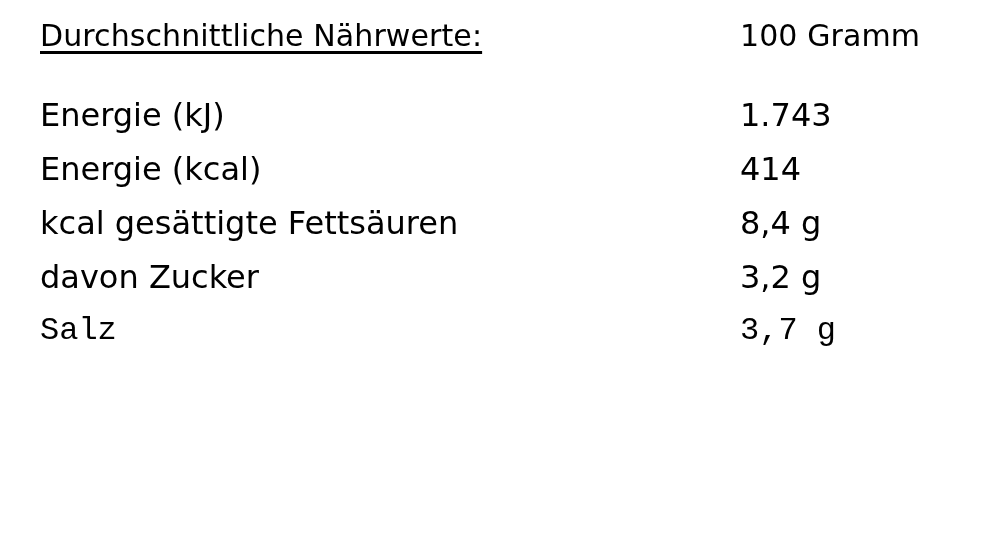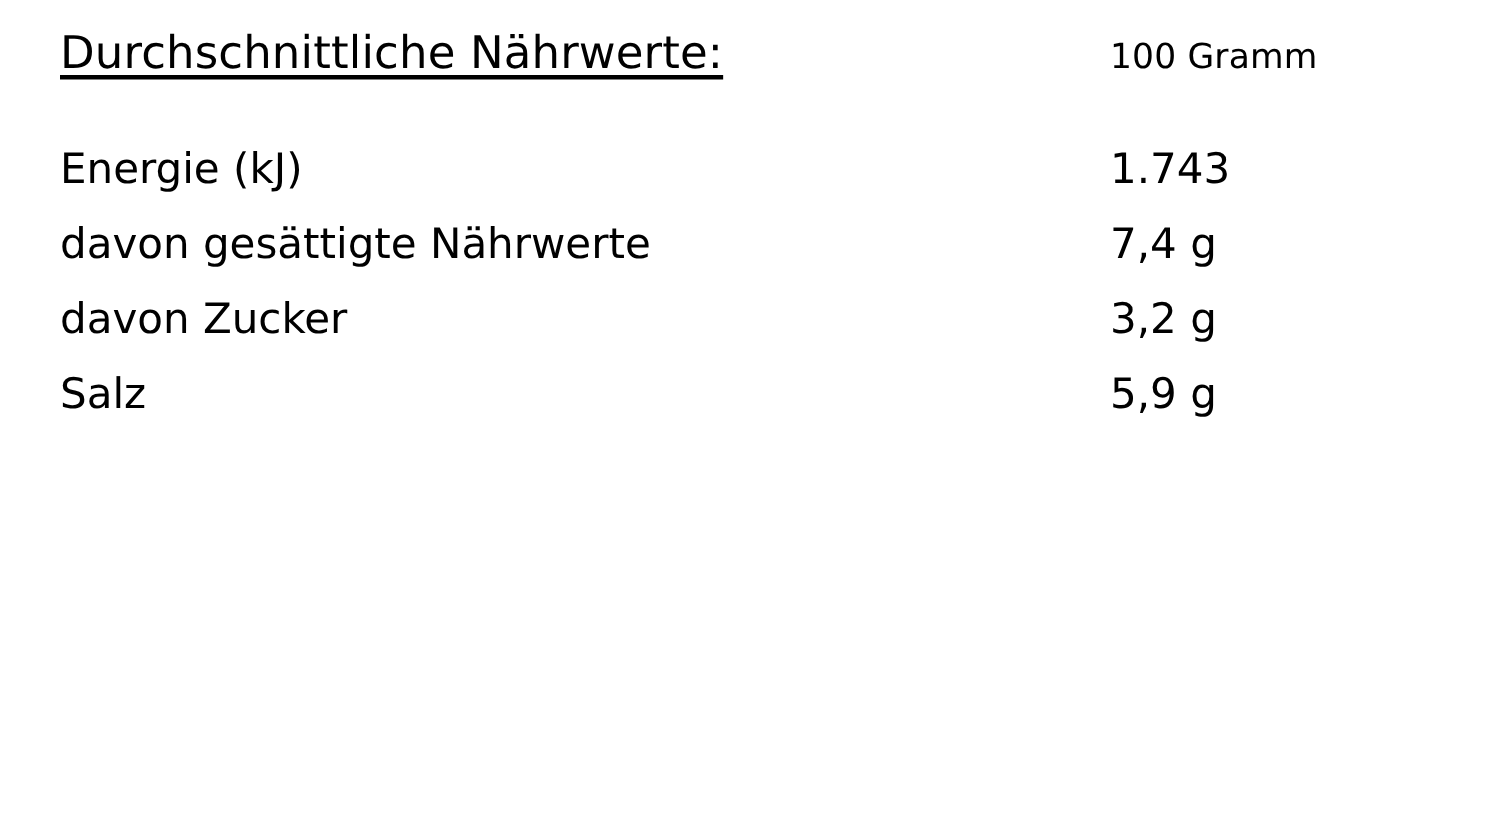--- a/index.html
+++ b/index.html
@@ -37,38 +37,39 @@
     vertical-align: baseline;
   }
   .header-label {
     font-size: 30px;
     letter-spacing: 0.1px;
     text-decoration: underline;
     text-underline-offset: 5px;
     white-space: nowrap;
   }
   .header-value {
-    font-size: 23px;
+    font-size: 30px;
     letter-spacing: 0.1px;
     white-space: nowrap;
   }
   .spacer-row td {
     height: 42px;
     padding: 0;
     border: none;
   }
   tbody.rows td {
-    font-size: 28px;
+    font-size: 32px;
     padding: 0 0 22px 0;
     vertical-align: baseline;
     line-height: 1.0;
     white-space: nowrap;
   }
   tbody.rows tr:last-child td {
     padding-bottom: 0;
+    font-family: Liberation Mono, monospace;
   }
   .label-cell { padding-left: 2px; }
   .value-cell { padding-left: 0; margin-left: 48px; }
 </style>
 </head>
 <body>
 
 <div class="sheet">
   <table class="nutrition">
     <colgroup>
@@ -88,26 +89,30 @@
         <td></td>
         <td></td>
       </tr>
     </thead>
     <tbody class="rows">
       <tr>
         <td class="label-cell">Energie (kJ)</td>
         <td class="value-cell">1.743</td>
       </tr>
       <tr>
-        <td class="label-cell">davon gesättigte Nährwerte</td>
-        <td class="value-cell">7,4 g</td>
+        <td class="label-cell">Energie (kcal)</td>
+        <td class="value-cell">414</td>
+      </tr>
+      <tr>
+        <td class="label-cell">kcal gesättigte Fettsäuren</td>
+        <td class="value-cell">8,4 g</td>
       </tr>
       <tr>
         <td class="label-cell">davon Zucker</td>
         <td class="value-cell">3,2 g</td>
       </tr>
       <tr>
         <td class="label-cell">Salz</td>
-        <td class="value-cell">5,9 g</td>
+        <td class="value-cell">3,7 g</td>
       </tr>
     </tbody>
   </table>
 </div>
 
 </body></html>

